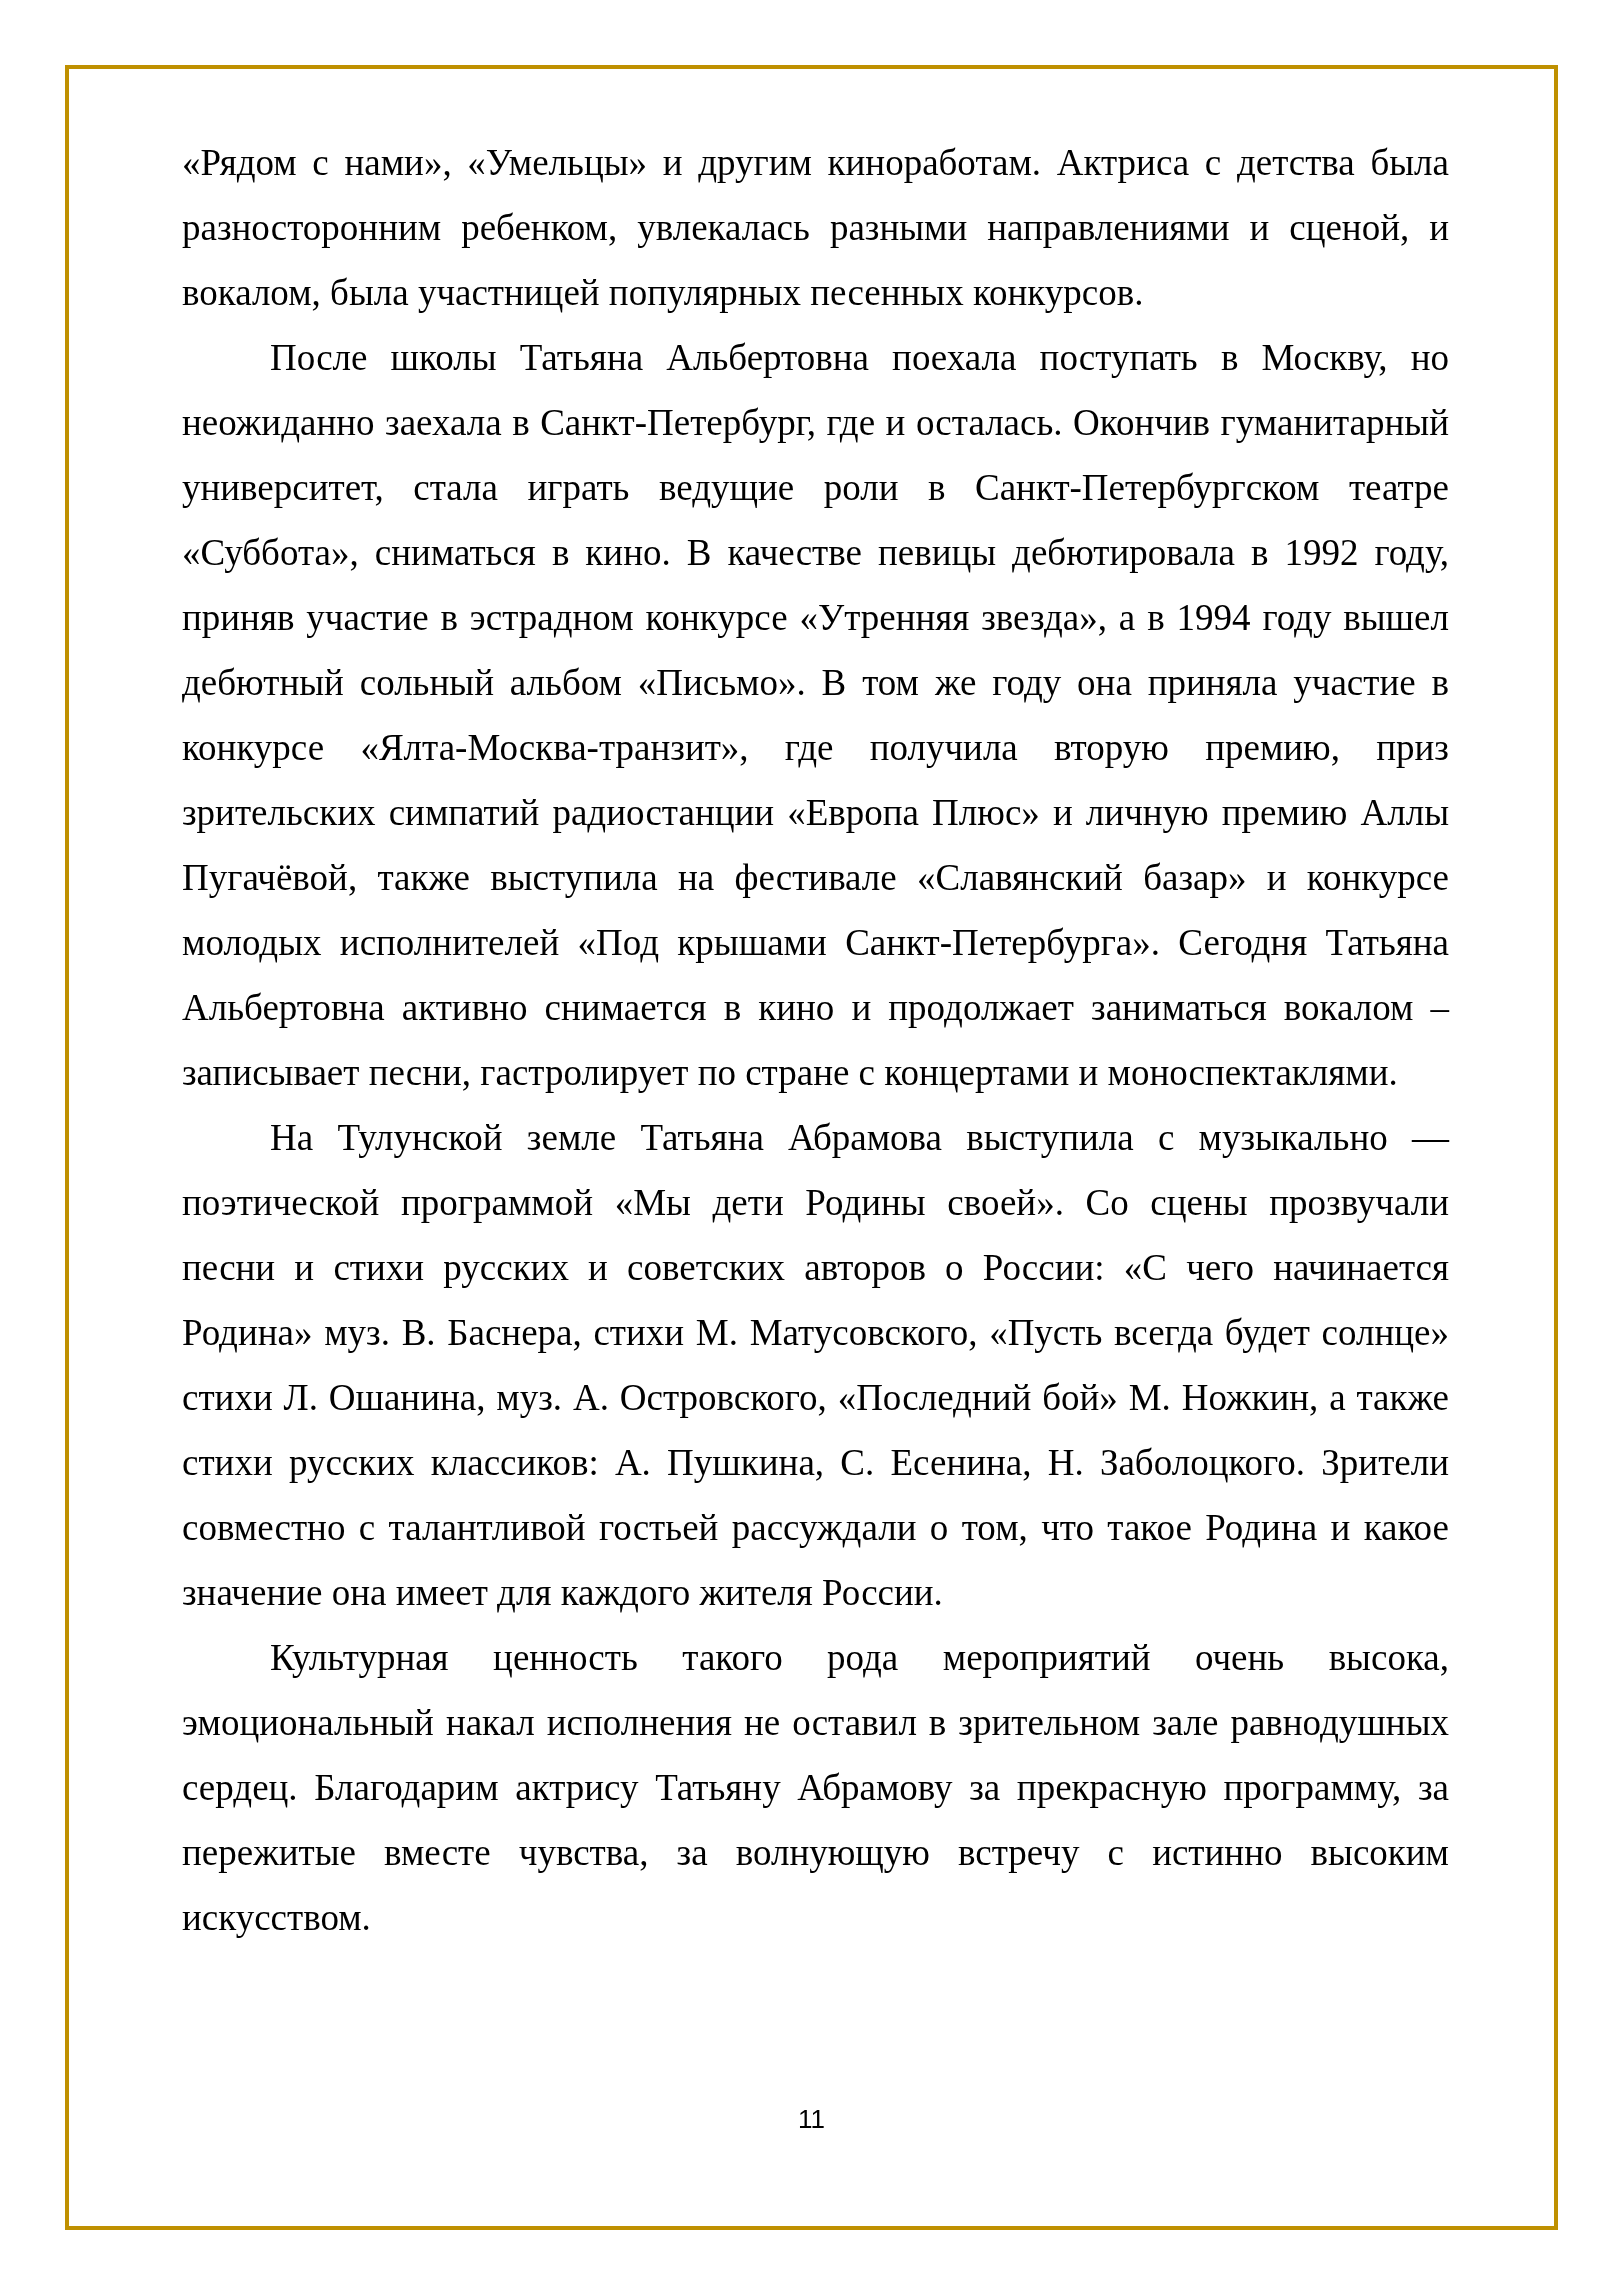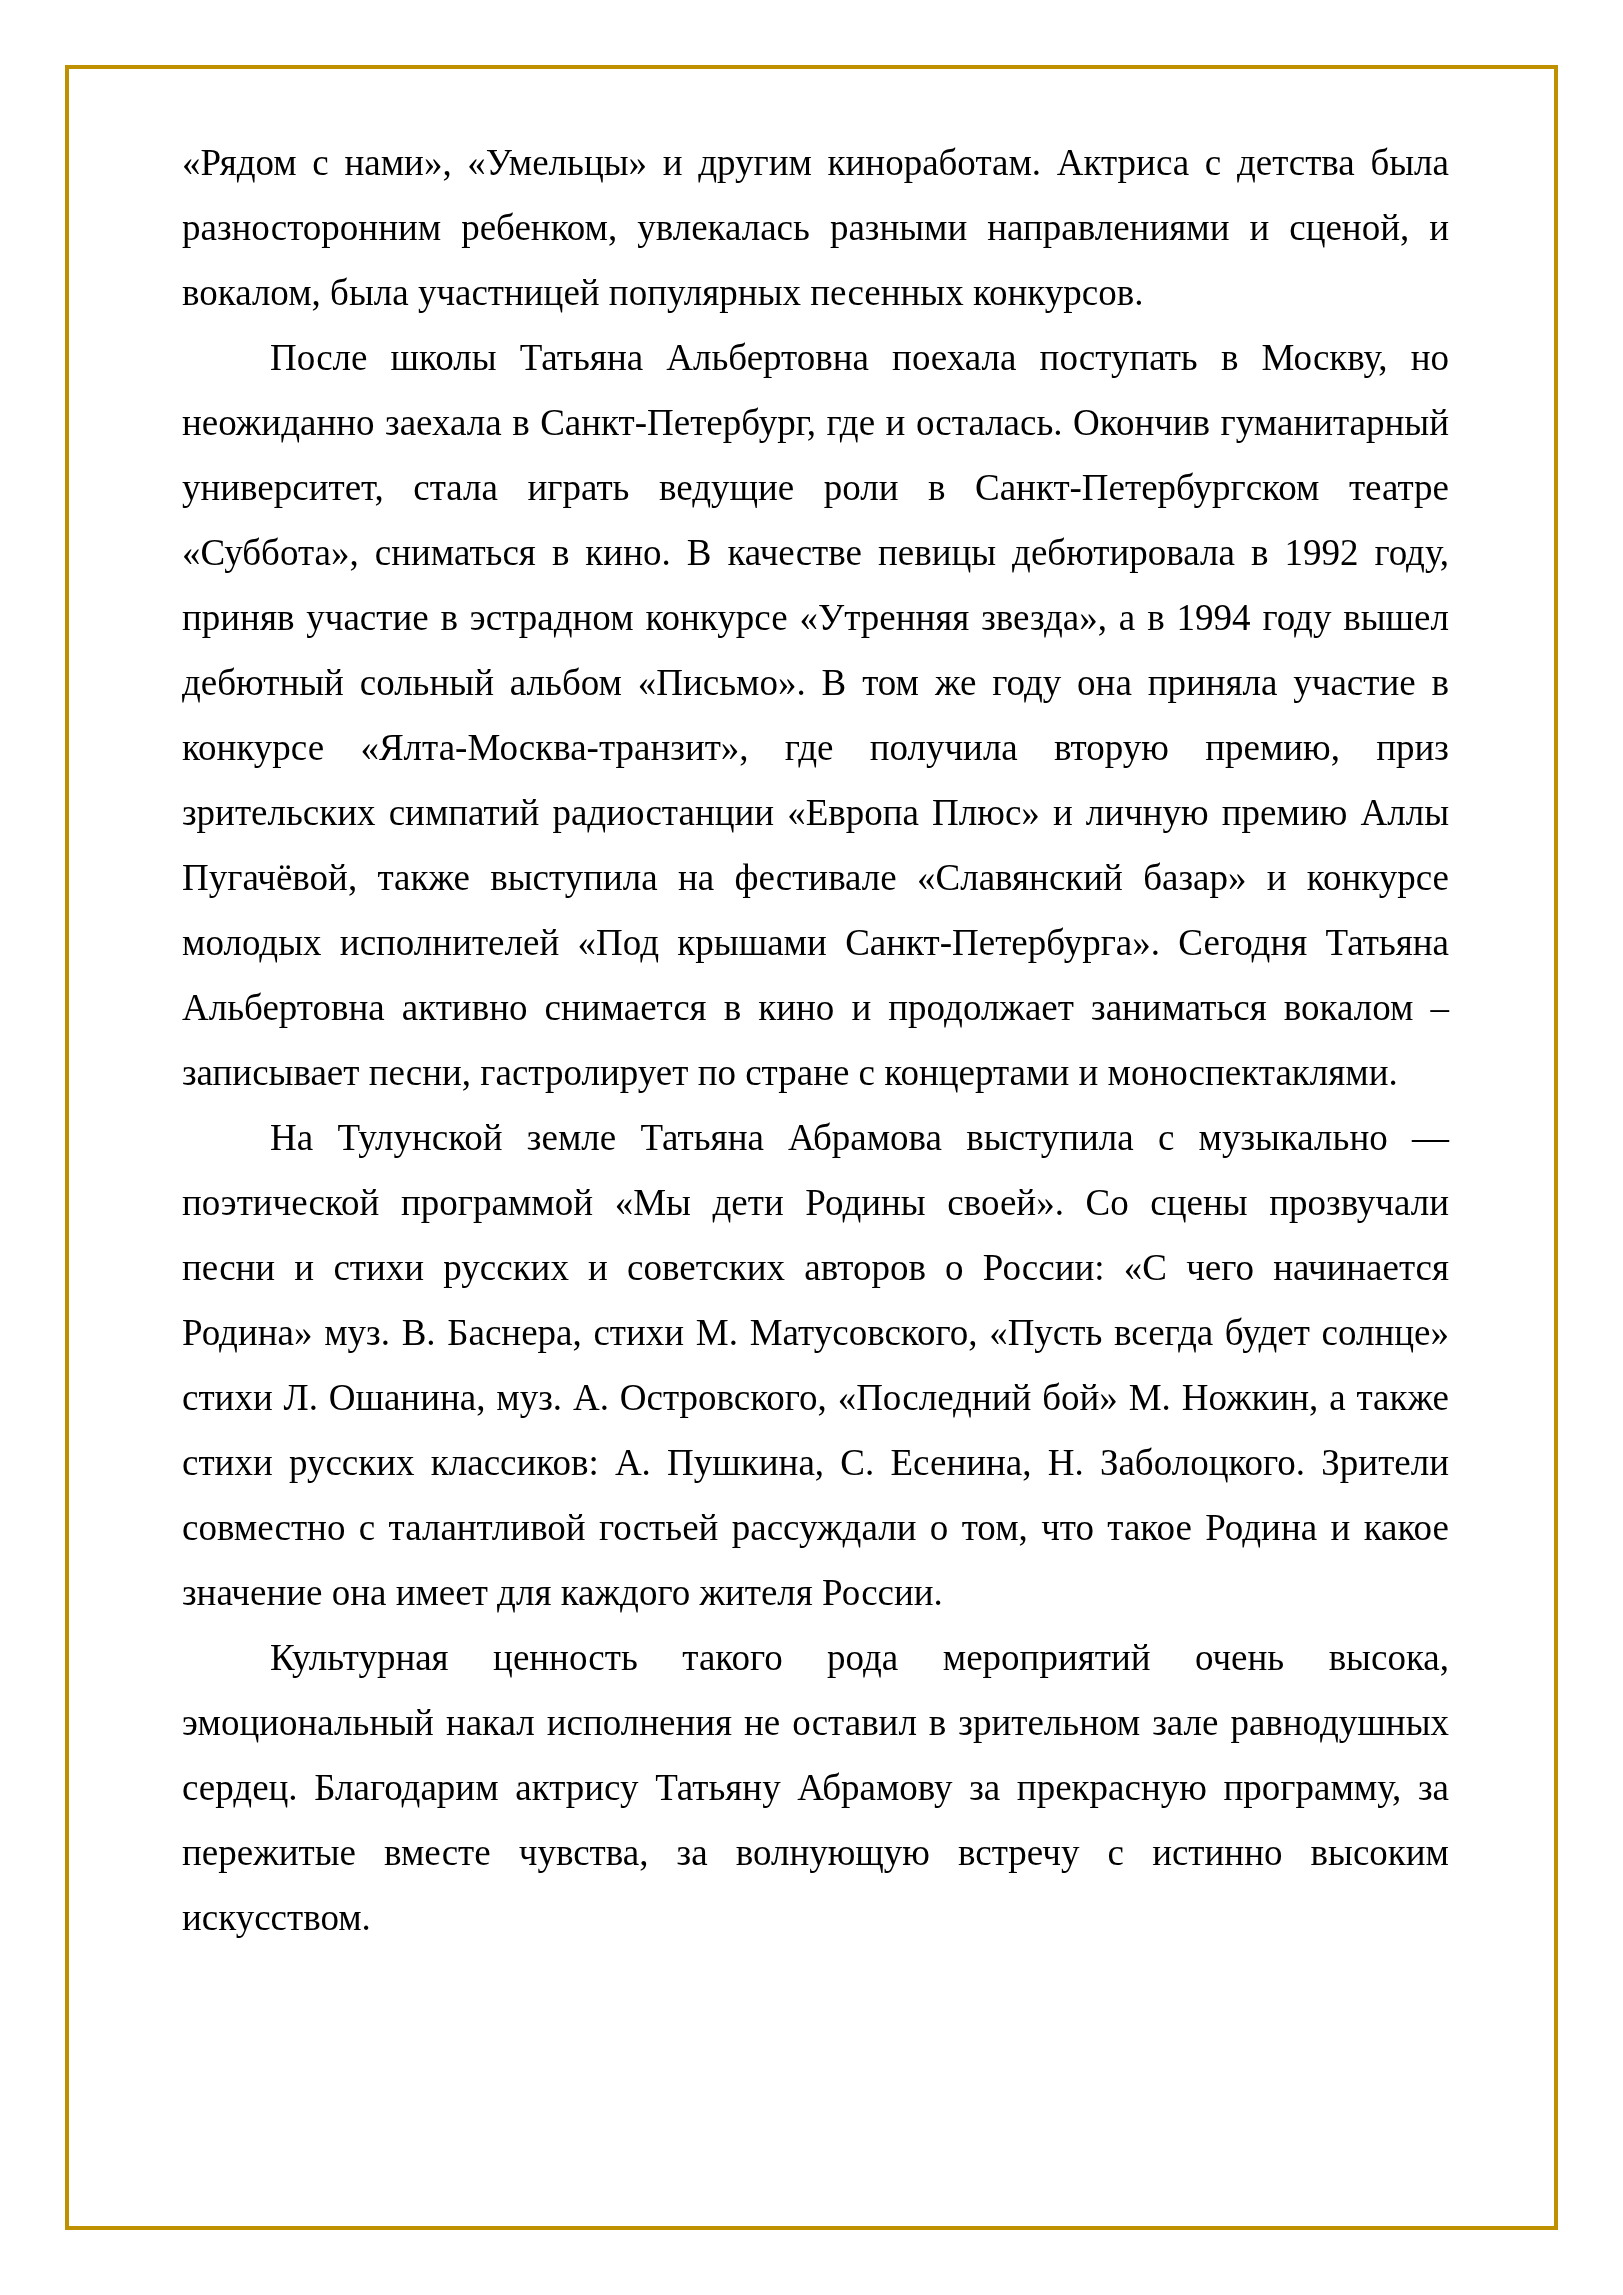--- a/index.html
+++ b/index.html
@@ -65,15 +65,16 @@
 
   <div class="page-border"></div>
 
   <div class="content">
     <p class="body-par no-indent">«Рядом с нами», «Умельцы» и другим киноработам. Актриса с детства была разносторонним ребенком, увлекалась разными направлениями и сценой, и вокалом, была участницей популярных песенных конкурсов.</p>
     <p class="body-par">После школы Татьяна Альбертовна поехала поступать в Москву, но неожиданно заехала в Санкт-Петербург, где и осталась. Окончив гуманитарный университет, стала играть ведущие роли в Санкт-Петербургском театре «Суббота», сниматься в кино. В качестве певицы дебютировала в 1992 году, приняв участие в эстрадном конкурсе «Утренняя звезда», а в 1994 году вышел дебютный сольный альбом «Письмо». В том же году она приняла участие в конкурсе «Ялта-Москва-транзит», где получила вторую премию, приз зрительских симпатий радиостанции «Европа Плюс» и личную премию Аллы Пугачёвой, также выступила на фестивале «Славянский базар» и конкурсе молодых исполнителей «Под крышами Санкт-Петербурга». Сегодня Татьяна Альбертовна активно снимается в кино и продолжает заниматься вокалом – записывает песни, гастролирует по стране с концертами и моноспектаклями.</p>
     <p class="body-par">На Тулунской земле Татьяна Абрамова выступила с музыкально — поэтической программой «Мы дети Родины своей». Со сцены прозвучали песни и стихи русских и советских авторов о России: «С чего начинается Родина» муз. В. Баснера, стихи М. Матусовского, «Пусть всегда будет солнце» стихи Л. Ошанина, муз. А. Островского, «Последний бой» М. Ножкин, а также стихи русских классиков: А. Пушкина, С. Есенина, Н. Заболоцкого. Зрители совместно с талантливой гостьей рассуждали о том, что такое Родина и какое значение она имеет для каждого жителя России.</p>
     <p class="body-par">Культурная ценность такого рода мероприятий очень высока, эмоциональный накал исполнения не оставил в зрительном зале равнодушных сердец. Благодарим актрису Татьяну Абрамову за прекрасную программу, за пережитые вместе чувства, за волнующую встречу с истинно высоким искусством.</p>
   </div>
 
+  <div class="page-number">11</div>
 
 </div>
 
 
 </body></html>

